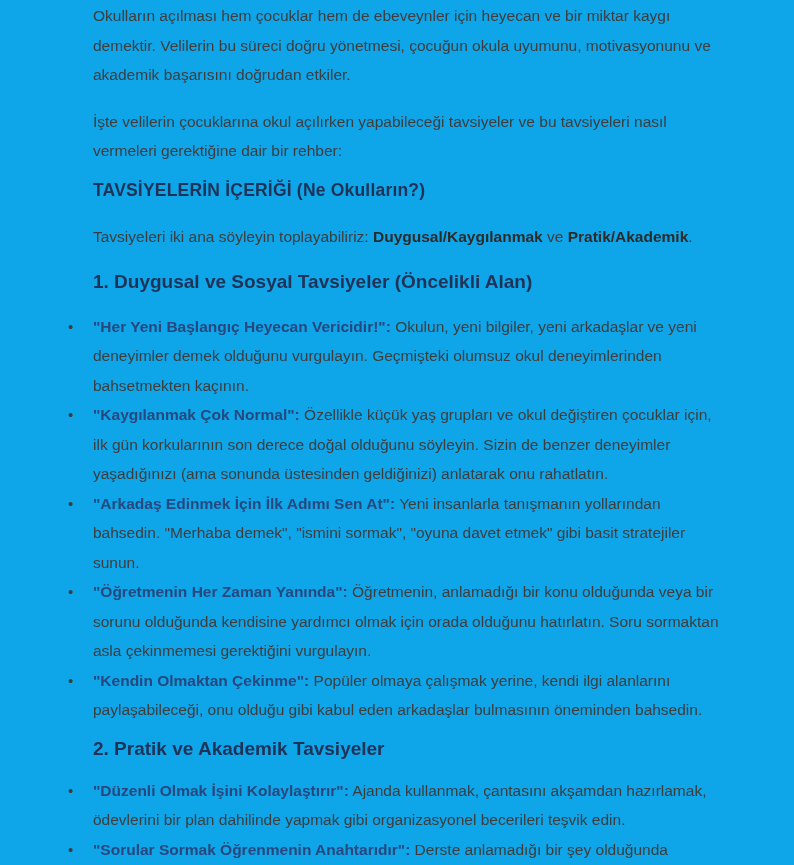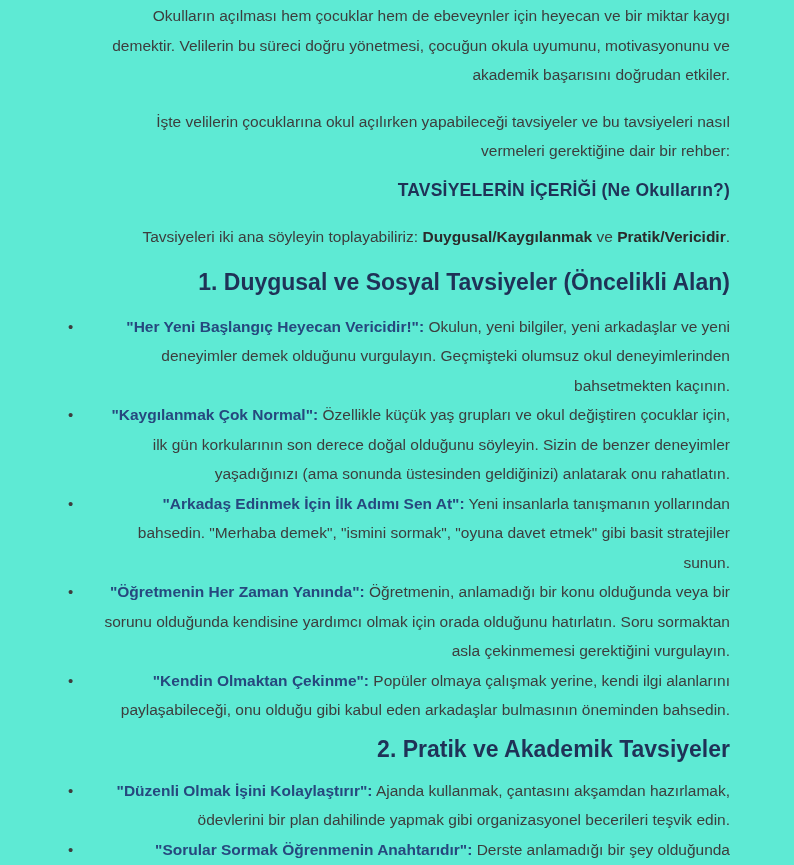--- a/index.html
+++ b/index.html
@@ -12,41 +12,40 @@
     height: 865px;
     overflow: hidden;
     font-family: "Liberation Sans", "DejaVu Sans", sans-serif;
     -webkit-font-smoothing: antialiased;
   }
   .page {
     box-sizing: border-box;
     width: 794px;
     height: 865px;
     padding: 1px 64px 0 93px;
-    background: #5eead4;
-    text-align: right;
+    background: #0ea5e9;
   }
   p.body {
     font-size: 15.5px;
     line-height: 29.5px;
     color: #3d3d3d;
     margin: 17px 0 0 0;
   }
   p.body.first { margin-top: 0; }
   .after-h { margin-top: 17px; }
   h2.sect {
     font-size: 17.5px;
     line-height: 29.5px;
     font-weight: 700;
     color: #1f3257;
     margin: 10px 0 0 0;
     letter-spacing: 0.2px;
   }
   h3.sub {
-    font-size: 23px;
+    font-size: 19px;
     line-height: 30px;
     font-weight: 700;
     color: #1f3257;
     margin: 15px 0 0 0;
   }
   h3.sub.second { margin-top: 9px; }
   ul.advice {
     list-style: none;
     margin: 15px 0 0 0;
     padding: 0;
@@ -80,21 +79,21 @@
 
 <div class="page">
 
   <p class="body first">Okulların açılması hem çocuklar hem de ebeveynler için heyecan ve bir miktar kaygı demektir. Velilerin bu süreci doğru yönetmesi, çocuğun okula uyumunu, motivasyonunu ve akademik başarısını doğrudan etkiler.</p>
 
   <p class="body">İşte velilerin çocuklarına okul açılırken yapabileceği tavsiyeler ve bu tavsiyeleri nasıl vermeleri gerektiğine dair bir rehber:</p>
 
   <h2 class="sect">TAVSİYELERİN İÇERİĞİ (Ne Okulların?)</h2>
 
   <p class="body after-h">
-    <span>Tavsiyeleri iki ana söyleyin toplayabiliriz: </span><span class="b">Duygusal/Kaygılanmak</span><span> ve </span><span class="b">Pratik/Vericidir</span><span>.</span>
+    <span>Tavsiyeleri iki ana söyleyin toplayabiliriz: </span><span class="b">Duygusal/Kaygılanmak</span><span> ve </span><span class="b">Pratik/Akademik</span><span>.</span>
   </p>
 
   <h3 class="sub">1. Duygusal ve Sosyal Tavsiyeler (Öncelikli Alan)</h3>
 
   <ul class="advice">
     <li>
       <span class="lead">"Her Yeni Başlangıç Heyecan Vericidir!":</span><span> Okulun, yeni bilgiler, yeni arkadaşlar ve yeni deneyimler demek olduğunu vurgulayın. Geçmişteki olumsuz okul deneyimlerinden bahsetmekten kaçının.</span>
     </li>
     <li>
       <span class="lead">"Kaygılanmak Çok Normal":</span><span> Özellikle küçük yaş grupları ve okul değiştiren çocuklar için, ilk gün korkularının son derece doğal olduğunu söyleyin. Sizin de benzer deneyimler yaşadığınızı (ama sonunda üstesinden geldiğinizi) anlatarak onu rahatlatın.</span>

